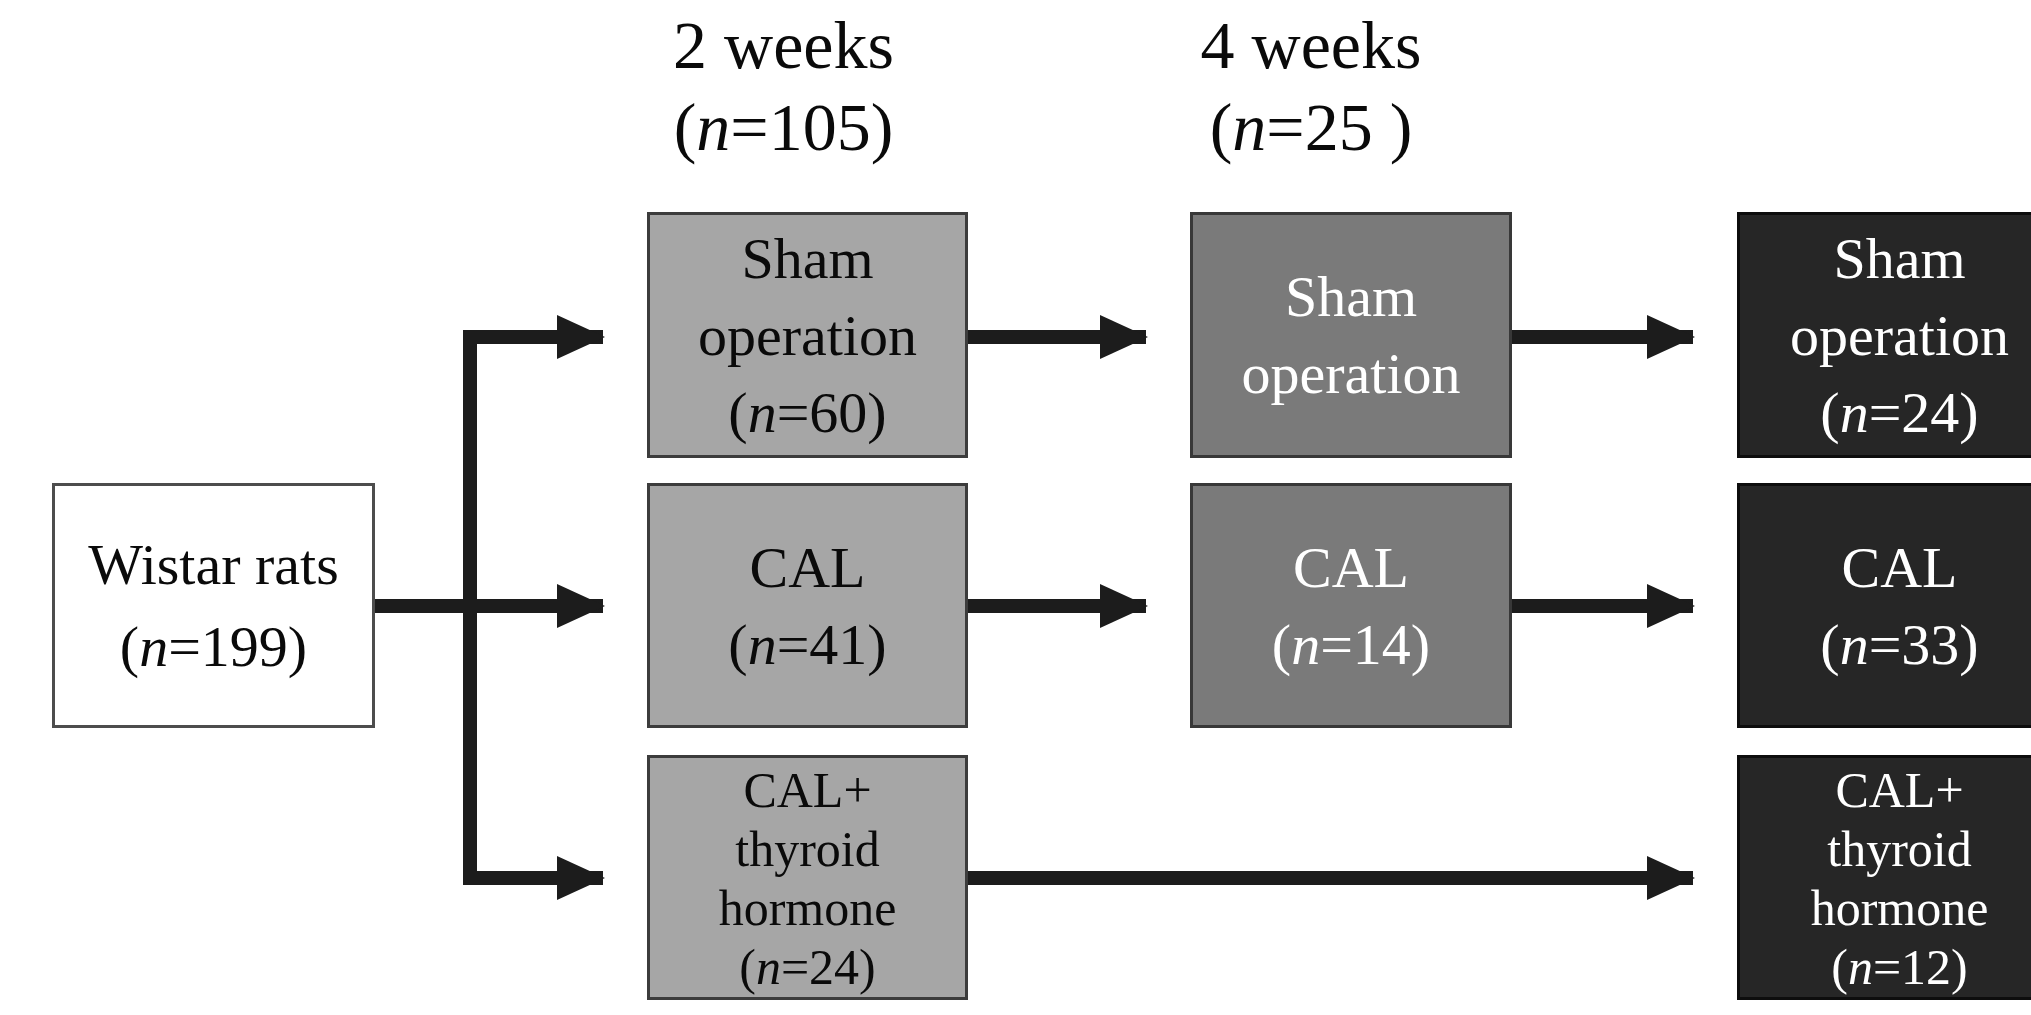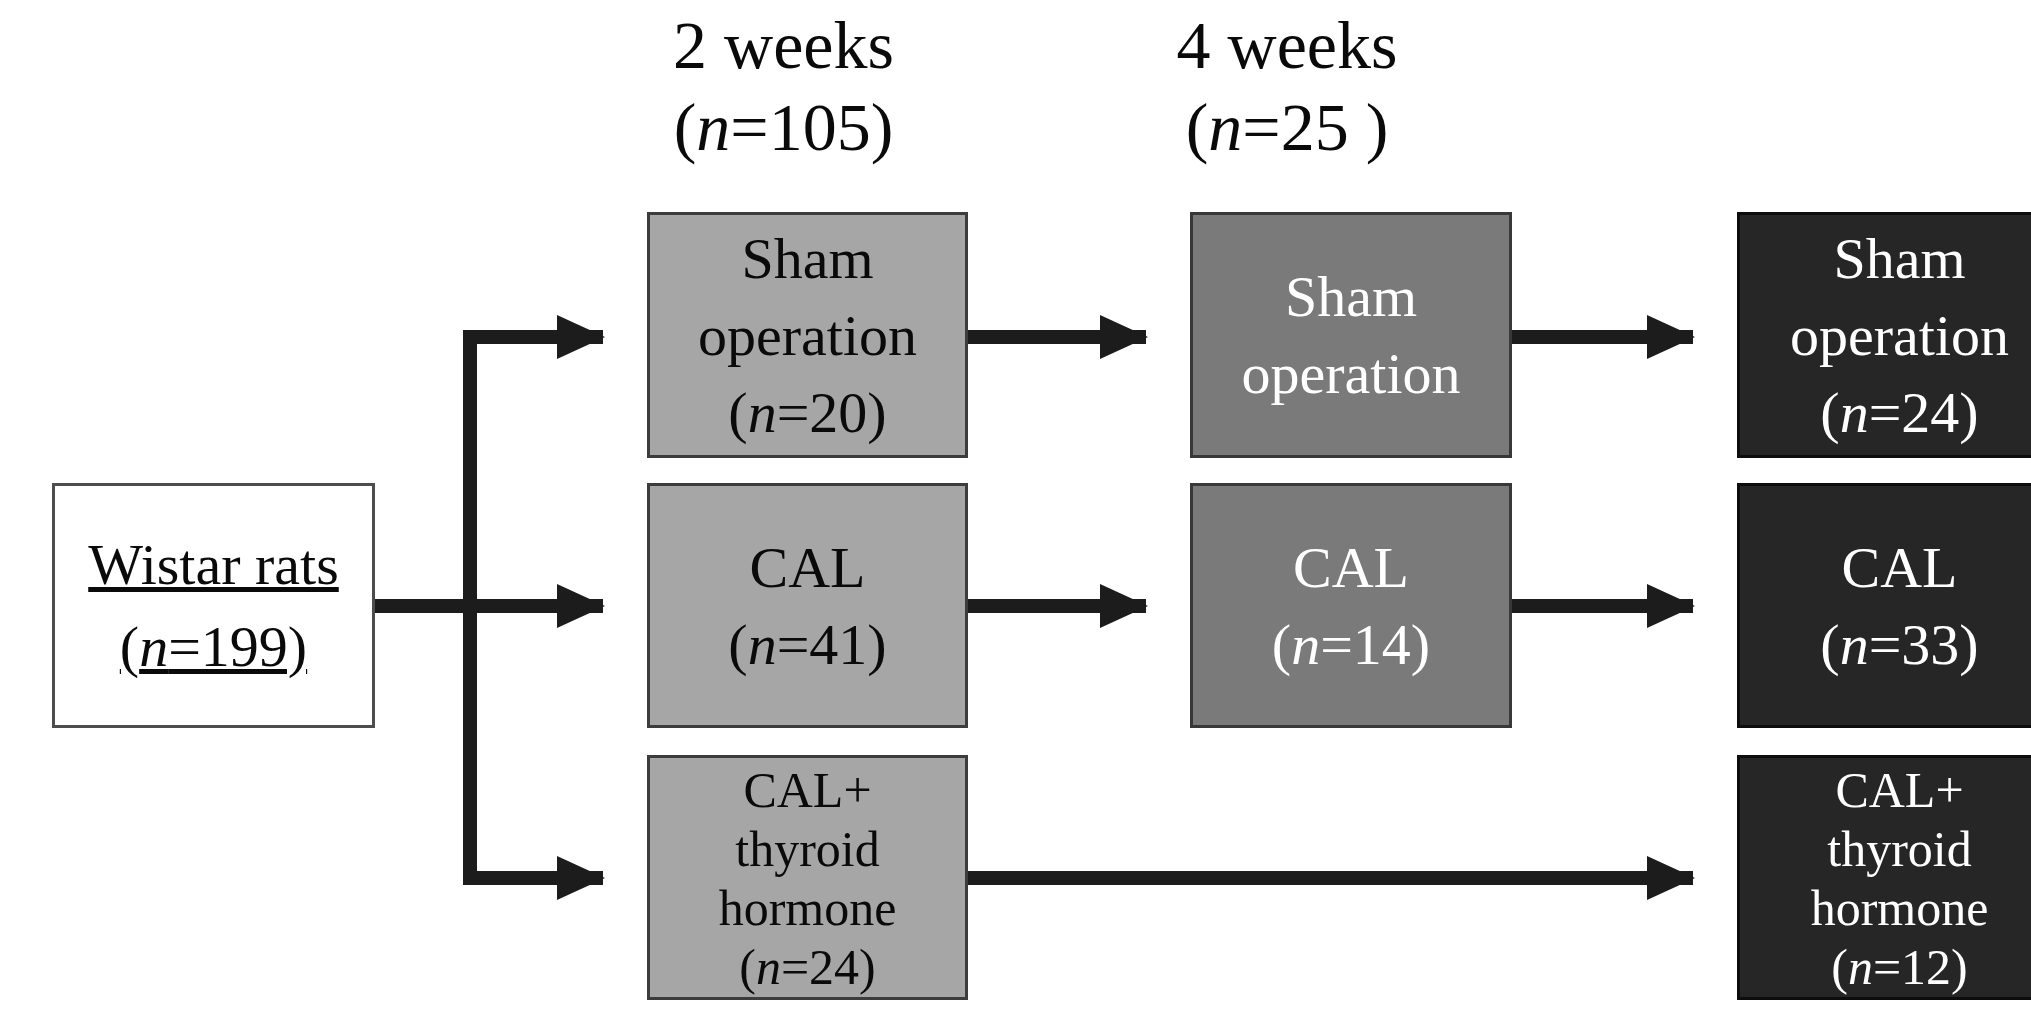--- a/index.html
+++ b/index.html
@@ -19,21 +19,21 @@
   .col-header{
     position:absolute; top:0; z-index:2; text-align:center;
     font-size:68px; line-height:82px; color:var(--text-dark); padding-top:4px;
   }
   .box{
     position:absolute; z-index:2; box-sizing:border-box;
     display:flex; flex-direction:column; justify-content:center; align-items:center;
     text-align:center; font-size:58px; line-height:77px;margin-left:40px;
   }
   .box.tight{font-size:50px; line-height:59px;justify-content:flex-end;}
-  .box.root{background:var(--root-fill); border:3px solid var(--root-border); color:var(--text-dark); line-height:82px;text-decoration:underline;}
+  .box.root{background:var(--root-fill); border:3px solid var(--root-border); color:var(--text-dark); line-height:82px;}
   .box.light{background:var(--light-fill); border:3px solid var(--light-border); color:var(--text-dark);}
   .box.medium{background:var(--medium-fill); border:3px solid var(--medium-border); color:var(--text-light);}
   .box.dark{background:var(--dark-fill); border:3px solid var(--dark-border); color:var(--text-light);}
   .nvar{font-style:italic;}
   .bl{white-space:pre;}
 </style>
 </head>
 <body>
 
 <div id="canvas">
@@ -52,34 +52,34 @@
     <path class="edge" d="M928,606 L1146,606" marker-end="url(#ah)"></path>
     <path class="edge" d="M1472,337 L1693,337" marker-end="url(#ah)"></path>
     <path class="edge" d="M1472,606 L1693,606" marker-end="url(#ah)"></path>
     <path class="edge" d="M928,878 L1693,878" marker-end="url(#ah)"></path>
   </svg>
 
   <div class="col-header" style="left:623px;width:321px;">
     <div>2 weeks</div>
     <div><span>(</span><span class="nvar">n</span><span>=105)</span></div>
   </div>
-  <div class="col-header" style="left:1126px;width:322px;">
+  <div class="col-header" style="left:1150px;width:322px;">
     <div>4 weeks</div>
     <div><span>(</span><span class="nvar">n</span><span>=25 )</span></div>
   </div>
 
   <div class="box root" style="left:12px;top:483px;width:323px;height:245px;">
     <div class="bl">Wistar rats</div>
     <div class="bl"><span>(</span><span class="nvar">n</span><span>=199)</span></div>
   </div>
 
   <div class="box light" style="left:607px;top:212px;width:321px;height:246px;">
     <div class="bl">Sham</div>
     <div class="bl">operation</div>
-    <div class="bl"><span>(</span><span class="nvar">n</span><span>=20)</span></div>
+    <div class="bl"><span>(</span><span class="nvar">n</span><span>=60)</span></div>
   </div>
   <div class="box light" style="left:607px;top:483px;width:321px;height:245px;">
     <div class="bl">CAL</div>
     <div class="bl"><span>(</span><span class="nvar">n</span><span>=41)</span></div>
   </div>
   <div class="box light tight" style="left:607px;top:755px;width:321px;height:245px;">
     <div class="bl">CAL+</div>
     <div class="bl">thyroid</div>
     <div class="bl">hormone</div>
     <div class="bl"><span>(</span><span class="nvar">n</span><span>=24)</span></div>

